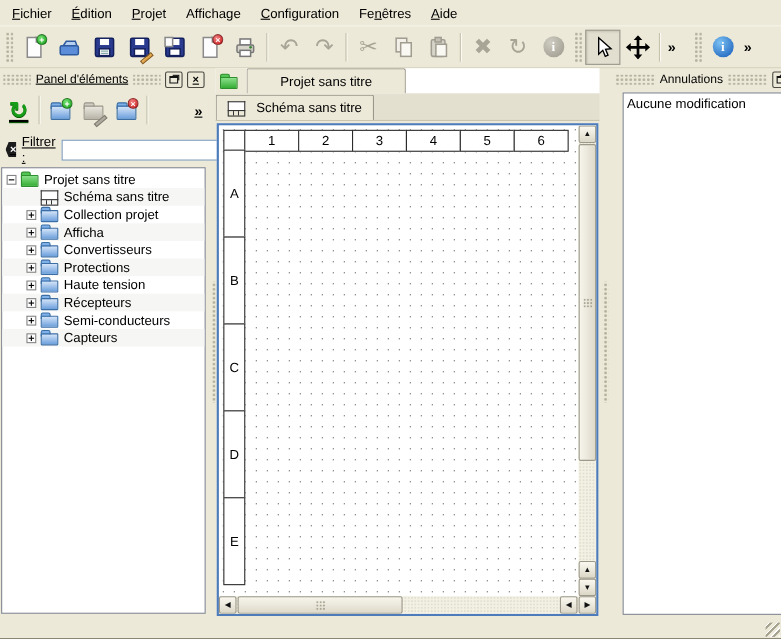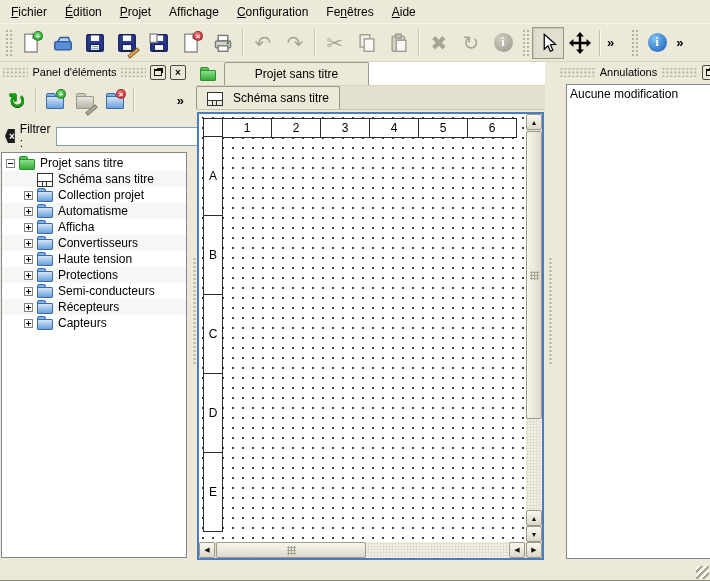--- a/index.html
+++ b/index.html
@@ -46,21 +46,21 @@
   .chev { font-size:13px; font-weight:bold; padding:0 3px; background:transparent; border:none; height:28px; }
   
   .dock { position:absolute; top:62px; }
   .panel-title { height:20px; display:flex; align-items:center; gap:4px; padding:0 3px; font-size:11px; }
   .panel-title .flank { flex:1; height:9px; }
   .tbtn { width:16px; height:15px; border:1px solid #4a4a42; background:#ece9d8; border-radius:2px;
           display:flex; align-items:center; justify-content:center; font-size:10px; font-weight:bold; padding:0; }
   .float-glyph { width:8px; height:7px; border:1px solid #111; border-top-width:2px; background:#ece9d8;
                  box-shadow:2px -2px 0 -1px #111; }
   
-  .left-panel { left:0; width:189px; height:497px; }
+  .left-panel { left:0; width:189px; height:497px;text-decoration:underline; }
   .panel-tools { height:36px; display:flex; align-items:center; padding:0 2px; }
   .pbtn { width:30px; height:30px; border:none; background:transparent; display:flex;
           align-items:center; justify-content:center; position:relative; padding:0; }
   .refresh-glyph { font-size:21px; font-weight:bold; color:#169c16; line-height:1;
                    text-shadow:0 1px 0 #0a5c0a; }
   .folder-ico { width:18px; height:15px; position:relative; }
   .folder-ico::before { content:""; position:absolute; left:0; top:0; width:8px; height:4px;
         border-radius:2px 2px 0 0; }
   .folder-ico::after { content:""; position:absolute; left:0; top:3px; width:16px; height:11px; border-radius:1px; }
   .folder-ico.blue::before { background:#7fb0e8; border:1px solid #3a6ea5; }
@@ -376,51 +376,46 @@
         <span>Schéma sans titre</span>
       </div>
     <div class="trow" data-level="1">
         <span class="texp" data-exp="plus"></span>
         <span class="ticon" data-icon="folder-blue"></span>
         <span>Collection projet</span>
       </div>
     <div class="trow" data-level="1">
         <span class="texp" data-exp="plus"></span>
         <span class="ticon" data-icon="folder-blue"></span>
-        <span>Automatisme</span>
-      </div>
-    <div class="trow" data-level="1">
-        <span class="texp" data-exp="plus"></span>
-        <span class="ticon" data-icon="folder-blue"></span>
         <span>Afficha</span>
       </div>
     <div class="trow" data-level="1">
         <span class="texp" data-exp="plus"></span>
         <span class="ticon" data-icon="folder-blue"></span>
         <span>Convertisseurs</span>
       </div>
     <div class="trow" data-level="1">
         <span class="texp" data-exp="plus"></span>
         <span class="ticon" data-icon="folder-blue"></span>
+        <span>Protections</span>
+      </div>
+    <div class="trow" data-level="1">
+        <span class="texp" data-exp="plus"></span>
+        <span class="ticon" data-icon="folder-blue"></span>
         <span>Haute tension</span>
       </div>
     <div class="trow" data-level="1">
         <span class="texp" data-exp="plus"></span>
         <span class="ticon" data-icon="folder-blue"></span>
-        <span>Protections</span>
+        <span>Récepteurs</span>
       </div>
     <div class="trow" data-level="1">
         <span class="texp" data-exp="plus"></span>
         <span class="ticon" data-icon="folder-blue"></span>
         <span>Semi-conducteurs</span>
-      </div>
-    <div class="trow" data-level="1">
-        <span class="texp" data-exp="plus"></span>
-        <span class="ticon" data-icon="folder-blue"></span>
-        <span>Récepteurs</span>
       </div>
     <div class="trow" data-level="1">
         <span class="texp" data-exp="plus"></span>
         <span class="ticon" data-icon="folder-blue"></span>
         <span>Capteurs</span>
       </div>
   </div>
 </div>
 
 <div class="vsplit" style="left:189px">

